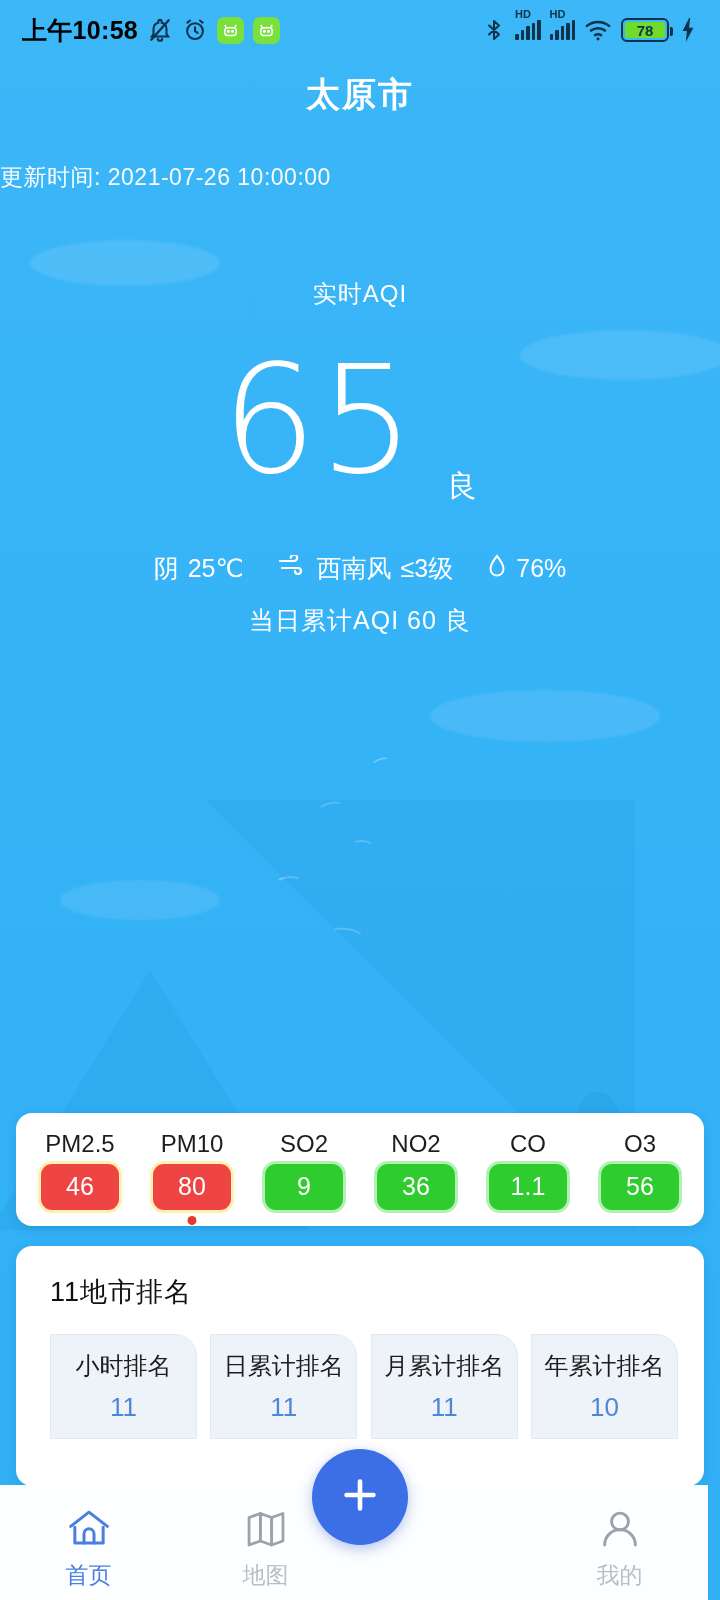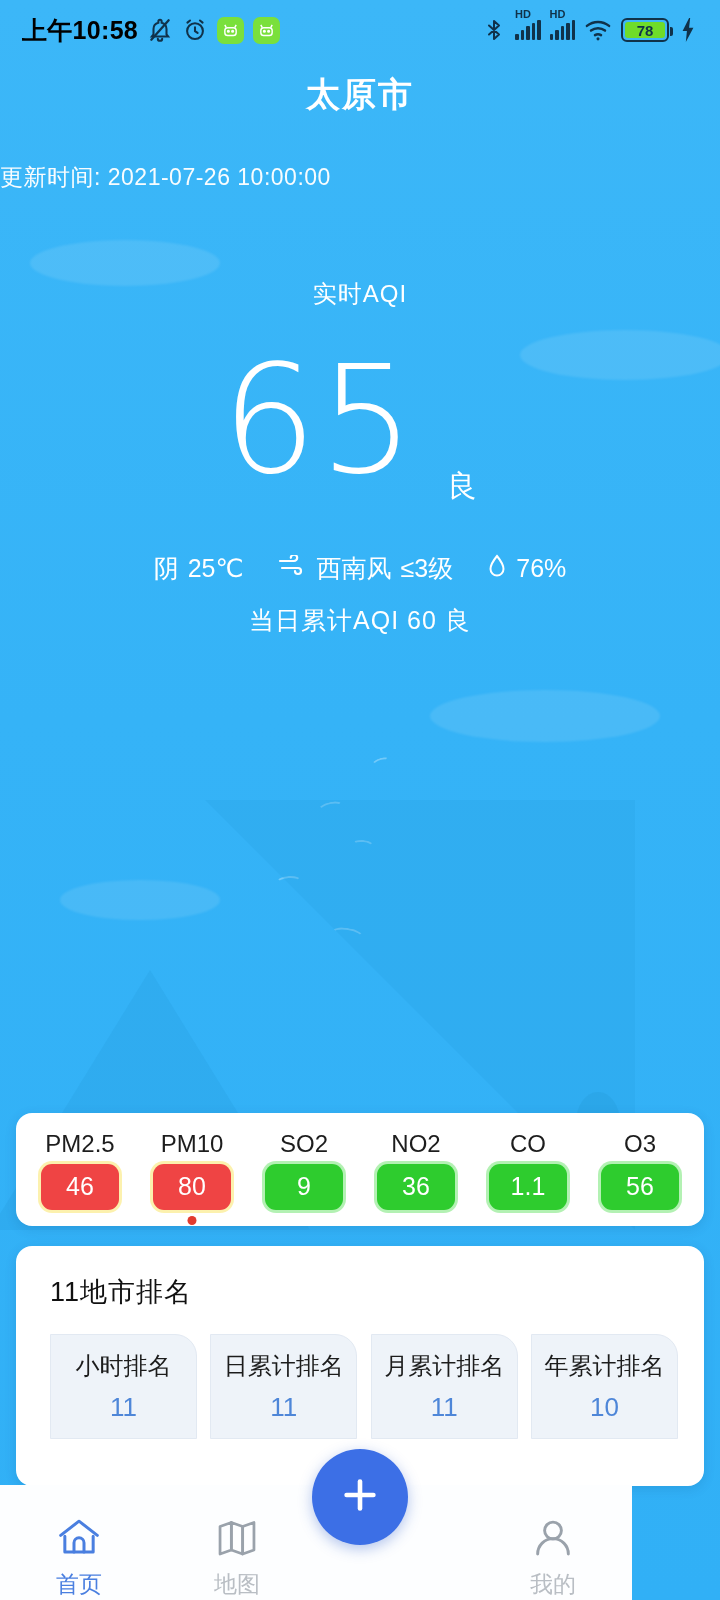--- a/index.html
+++ b/index.html
@@ -73,22 +73,22 @@
              border-radius:16px; box-shadow:0 3px 12px rgba(0,60,110,.14); padding:28px 26px 0 34px; }
   #rank-title { font-size:27px; color:#111; font-weight:500; letter-spacing:1px; }
   #rank-list { display:flex; justify-content:space-between; margin-top:24px; }
   .rank-tile { width:147px; height:105px; background:#eef3f9; border-radius:0 22px 0 0;
                border:1px solid #e2e9f2; display:flex; flex-direction:column; align-items:center;
                justify-content:center; gap:10px; }
   .rank-tile-label { font-size:24px; color:#1c1c1c; font-weight:500; }
   .rank-tile-value { font-size:26px; color:#4e86d8; }
 
   
-  #navbar { position:absolute; left:0; bottom:0; width:632px; height:115px; background:#fdfeff;
-            display:flex; align-items:flex-end; padding-top:14px; }
+  #navbar { position:absolute; left:0; bottom:0; width:708px; height:115px; background:#fdfeff;
+            display:flex; align-items:center; padding-top:14px; }
   .nav-item { flex:1; display:flex; flex-direction:column; align-items:center; gap:8px; }
   .nav-label { font-size:23px; color:#b9bec4; }
   .nav-item.active .nav-label { color:#4a7fe0; }
   .nav-spacer { flex:1; }
   #fab { position:absolute; left:50%; transform:translateX(-50%); bottom:55px; width:96px; height:96px;
          border-radius:50%; background:#3c6fe6; display:flex; align-items:center; justify-content:center;
          box-shadow:0 4px 14px rgba(40,90,200,.35); }
 </style>
 </head>
 <body>

